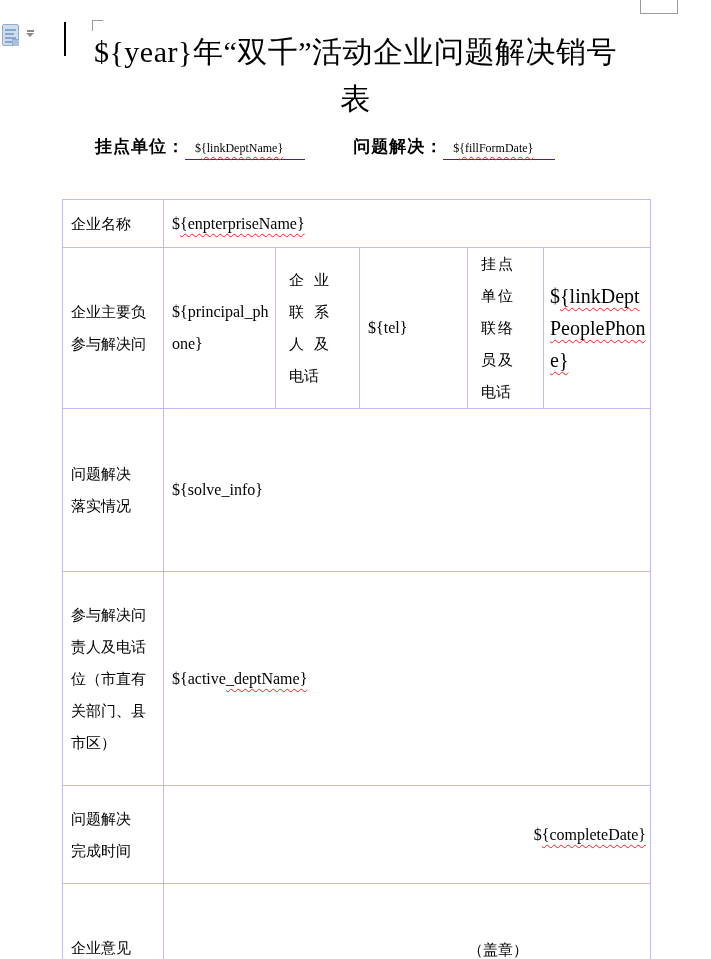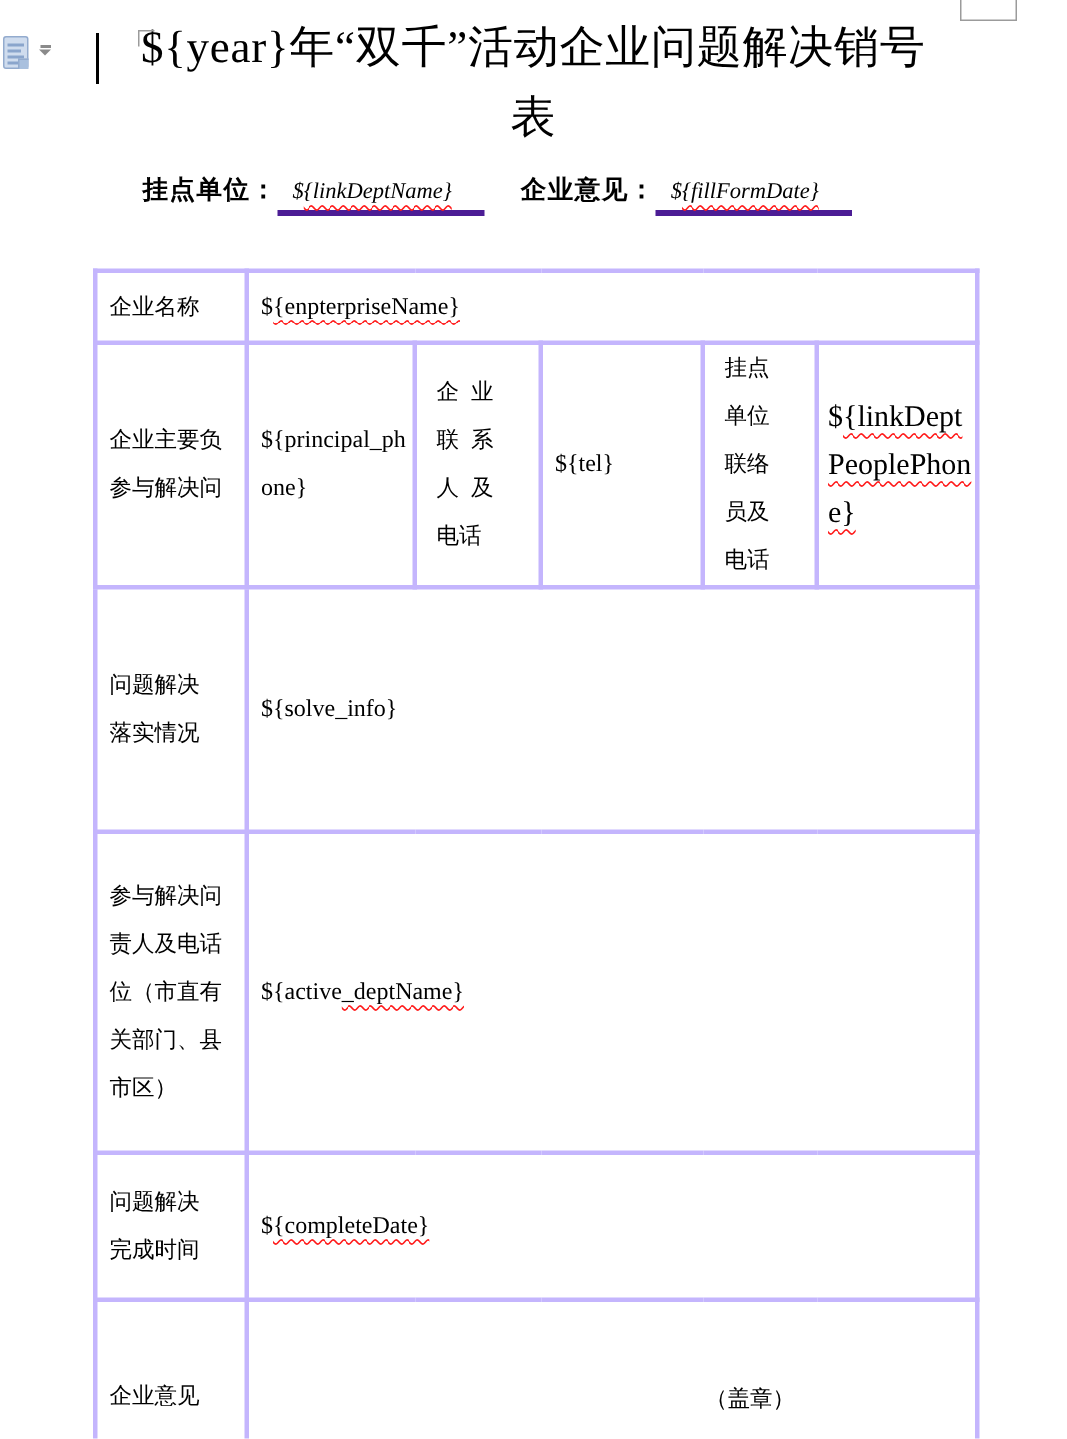--- a/index.html
+++ b/index.html
@@ -34,70 +34,69 @@
                 border-left: 1px solid #9b9b9b; border-top: 1px solid #9b9b9b; }
   .crop-right { position: absolute; left: 640px; top: 0; width: 38px; height: 14px;
                 border-left: 1px solid #9b9b9b; border-right: 1px solid #9b9b9b;
                 border-bottom: 1px solid #9b9b9b; }
 
   
   .caret { position: absolute; left: 64px; top: 22px; width: 2px; height: 34px; background: #000; }
 
   
   .doc-title {
-    margin-top: 8px;
+    margin-top: 28px;
     text-align: center;
     font-size: 30px;
     line-height: 47px;
     letter-spacing: 0.5px;
     white-space: pre-line;
   }
 
   
   .header-line {
     margin: 13px 0 0 95px;
     display: flex;
     align-items: baseline;
-    gap: 24px;
+    gap: 48px;
     height: 30px;
   }
   .field { display: flex; align-items: baseline; }
   .field-label { font-weight: 700; font-size: 17px; letter-spacing: 1px; }
   .field-value {
     display: inline-block;
-    font-size: 15px;
+    font-size: 12px;
     padding: 0 22px 3px 10px;
-    border-bottom: 4px solid #4c1d95;
+    border-bottom: 1px solid #4c1d95;
     white-space: nowrap;
-    font-style: italic;
   }
 
   
   .miss {
     text-decoration-line: underline;
     text-decoration-style: wavy;
     text-decoration-color: #ff1a1a;
     text-decoration-thickness: 1px;
     text-underline-offset: 4px;
   }
 
   
   table.form {
     margin: 34px 0 0 62px;
     border-collapse: collapse;
     table-layout: fixed;
     width: 588px;
     font-size: 15px;
   }
-  td { border: 3px solid #c4b5fd; vertical-align: middle; line-height: 32px; }
+  td { border: 1px solid #c4b5fd; vertical-align: middle; line-height: 32px; }
   td.lbl { padding-left: 8px; padding-right: 4px; white-space: pre-line; }
   td.val { padding-left: 8px; padding-right: 4px; font-size: 16px; word-break: break-all; }
   td.jlbl { padding-left: 13px; padding-right: 30px; text-align: justify; word-break: break-all; }
   td.val-tight { padding-left: 6px; padding-right: 2px; font-size: 20px; word-break: break-all; }
-  td.center { text-align: left; }
+  td.center { text-align: right; }
   .stamp-wrap { margin: 16px 0 12px 296px; font-size: 15px; }
 </style>
 </head>
 <body>
 
 <div class="paste-options">
   <span class="clipboard">
     <span class="line l1"></span>
       <span class="line l2"></span>
     <span class="line l3"></span>
@@ -117,21 +116,21 @@
 
 <div class="doc-title">${year}年“双千”活动企业问题解决销号
 表</div>
 
 <div class="header-line">
   <div class="field">
     <span class="field-label">挂点单位：</span>
     <span class="field-value"><span>$</span><span class="miss">{linkDeptName}</span></span>
   </div>
   <div class="field">
-    <span class="field-label">企业意见：</span>
+    <span class="field-label">问题解决：</span>
     <span class="field-value"><span>$</span><span class="miss">{fillFormDate}</span></span>
   </div>
 </div>
 
 <table class="form">
   <colgroup>
     <col style="width:101px">
       <col style="width:112px">
       <col style="width:84px">
     <col style="width:108px">

